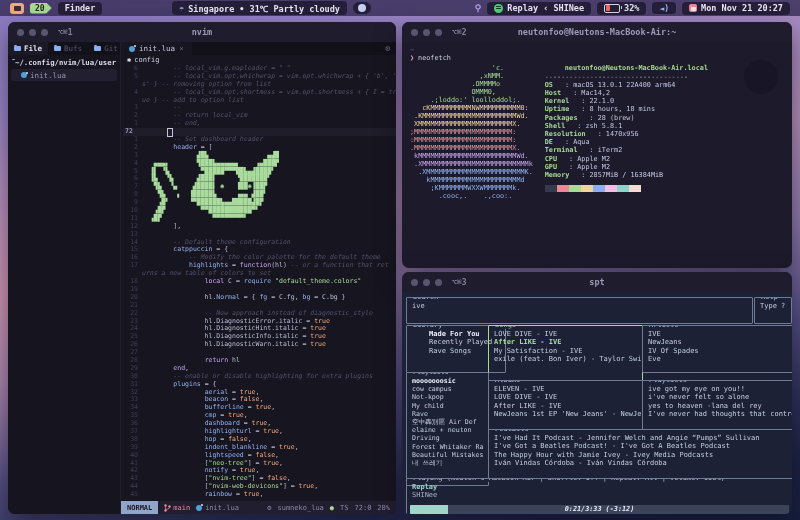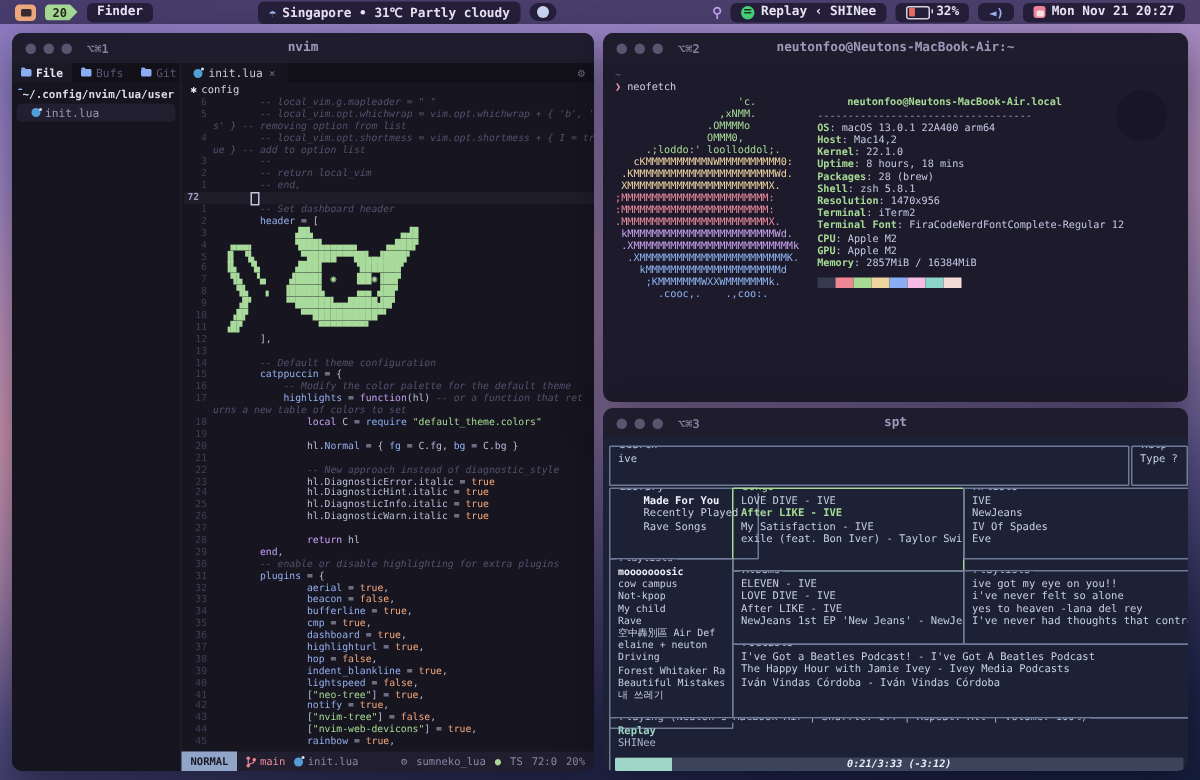--- a/index.html
+++ b/index.html
@@ -86,21 +86,21 @@
   .psym{color:#f0a3b6;font-weight:bold;}
   .dimpath{color:#6b6584;}
   .fetch{display:flex;gap:12px;margin-top:2px;}
   .logo pre{margin:0;font:inherit;line-height:8.0px;}
   .lg-g{color:#a6da95;}.lg-y{color:#eed49f;}.lg-r{color:#ee8ca0;}.lg-m{color:#c7a3ee;}.lg-b{color:#8fb3f2;}
   .infocol{min-width:0;}
   .fetch-host{color:#a6da95;font-weight:bold;padding-left:20px;}
   .fetch-ul{color:#9aa0c0;}
   .inforow{display:flex;white-space:nowrap;}
   .inforow .il{color:#a6da95;font-weight:bold;}
-  .inforow .iv{color:#c3c8e4;}
+  .inforow .iv{color:#c3c8e4;margin-left:12px;}
   .palette{display:flex;margin-top:6px;}
   .palette div{width:12px;height:7px;}
   .termcircle{position:absolute;right:14px;top:18px;width:34px;height:34px;border-radius:50%;background:rgba(12,10,22,.25);}
   
   #win-spt{left:402px;top:272px;width:390px;height:242px;background:#1c2135;display:flex;flex-direction:column;}
   .spt-body{flex:1;position:relative;font-size:7px;line-height:8.4px;color:#c6cfe2;}
   .panel{position:absolute;border:1px solid #6f7b97;border-radius:1px;padding:4px 0 0 3px;overflow:hidden;white-space:nowrap;}
   .plabel{position:absolute;top:-1px;left:4px;transform:translateY(-45%);background:#1c2135;padding:0 2px;color:#b8c3da;line-height:7px;}
   .panel.active{border-color:#a6da95;}
   .panel.active .plabel{color:#a6da95;}
@@ -587,31 +587,31 @@
             <div class="inforow">
               <span class="il">Shell</span>
               <span class="iv">: zsh 5.8.1</span>
             </div>
 
             <div class="inforow">
               <span class="il">Resolution</span>
               <span class="iv">: 1470x956</span>
             </div>
 
+            <div class="inforow">
+              <span class="il">DE</span>
+              <span class="iv">: Aqua</span>
+            </div>
 
 
             <div class="inforow">
               <span class="il">Terminal</span>
               <span class="iv">: iTerm2</span>
             </div>
 
-            <div class="inforow">
-              <span class="il">Terminal Font</span>
-              <span class="iv">: FiraCodeNerdFontComplete-Regular 12</span>
-            </div>
 
             <div class="inforow">
               <span class="il">CPU</span>
               <span class="iv">: Apple M2</span>
             </div>
 
             <div class="inforow">
               <span class="il">GPU</span>
               <span class="iv">: Apple M2</span>
             </div>
@@ -705,20 +705,21 @@
       <span class="plabel">Playlists</span>
 
     <div class="pitem">ive got my eye on you!!</div>
         <div class="pitem">i've never felt so alone</div>
         <div class="pitem">yes to heaven -lana del rey</div>
         <div class="pitem">I've never had thoughts that control me</div>
       </div>
     <div class="panel" id="p-podcasts">
       <span class="plabel">Podcasts</span>
 
+    <div class="pitem">I've Had It Podcast - Jennifer Welch and Angie “Pumps” Sullivan</div>
         <div class="pitem">I've Got a Beatles Podcast! - I've Got A Beatles Podcast</div>
         <div class="pitem">The Happy Hour with Jamie Ivey - Ivey Media Podcasts</div>
         <div class="pitem">Iván Vindas Córdoba - Iván Vindas Córdoba</div>
       </div>
     <div class="panel" id="p-playing">
       <span class="plabel">Playing (Neuton's MacBook Air | Shuffle: Off | Repeat: All   | Volume: 100%)</span>
       <div class="pitem track">Replay</div>
       <div class="pitem artist">SHINee</div>
       <div class="pbar">
         <div class="pfill" style="width: 9.9%;"></div>

